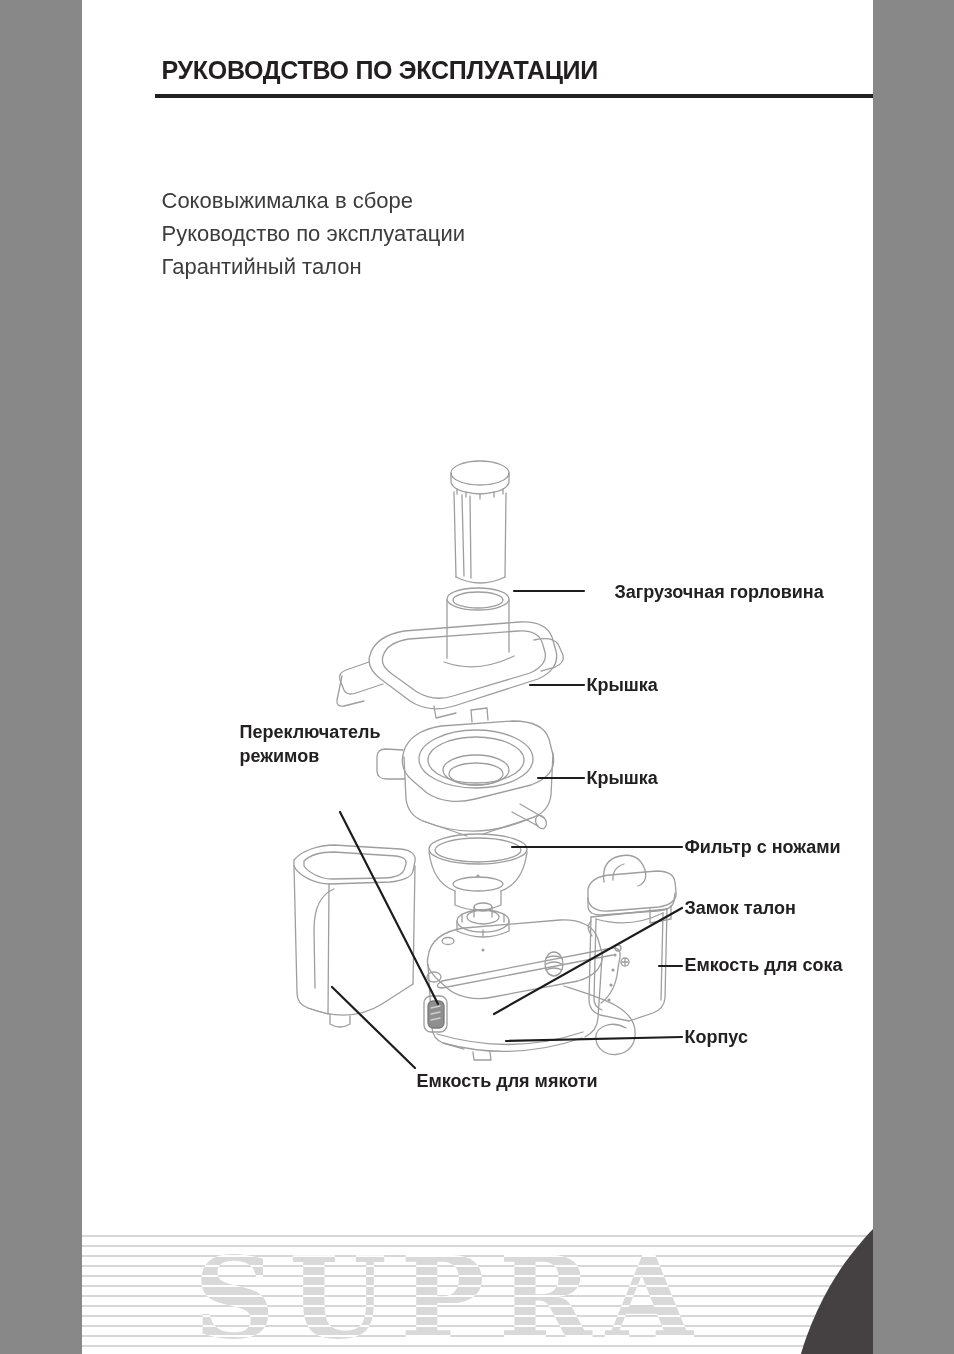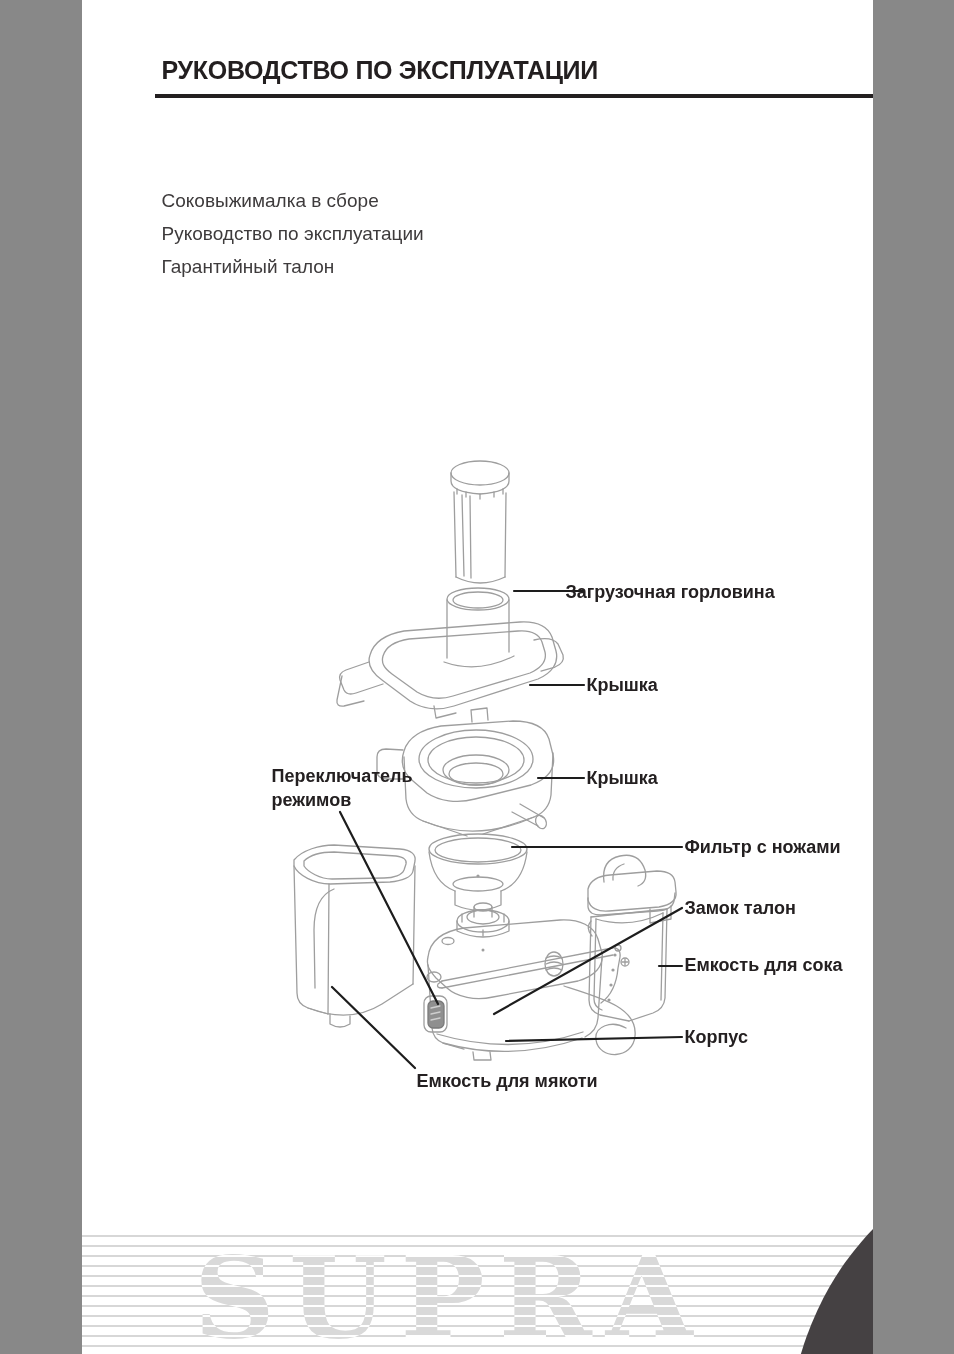--- a/index.html
+++ b/index.html
@@ -10,28 +10,28 @@
   }
   
   .doc-header{position:absolute;left:80px;top:56px;font-size:25px;font-weight:bold;
     letter-spacing:-0.3px;color:#231f20;white-space:nowrap;}
   .header-rule{position:absolute;left:73px;top:94px;width:804px;height:4px;background:#231f20;}
   
   .sec-title{position:absolute;left:80px;font-size:32px;font-weight:bold;
     letter-spacing:-0.5px;color:#231f20;white-space:nowrap;}
   .sec-title.package{top:138px;}
   .sec-title.device{top:390px;}
-  .package-list{position:absolute;left:80px;top:184px;font-size:19px;line-height:33px;color:#3e3b3c;}
+  .package-list{position:absolute;left:80px;top:184px;font-size:22px;line-height:33px;color:#3e3b3c;}
   .package-list .item{white-space:nowrap;}
   
   .dia-label{position:absolute;font-size:18px;font-weight:bold;color:#242021;
     line-height:24px;white-space:nowrap;}
-  .lbl-zagr{left:484px;top:580px;}
+  .lbl-zagr{left:533px;top:580px;}
   .lbl-kr1{left:505px;top:673px;}
-  .lbl-perekl{left:158px;top:764px;width:180px;white-space:normal;margin-left:32px;}
+  .lbl-perekl{left:158px;top:720px;width:180px;white-space:normal;}
   .lbl-kr2{left:505px;top:766px;}
   .lbl-filtr{left:603px;top:835px;}
   .lbl-zamok{left:603px;top:896px;}
   .lbl-soka{left:603px;top:953px;}
   .lbl-korpus{left:603px;top:1025px;text-align:center;}
   .lbl-myakoti{left:335px;top:1069px;}
   
   .diagram-svg{position:absolute;left:0;top:0;width:954px;height:1354px;z-index:1;}
   .dia-label{z-index:2;}
   

